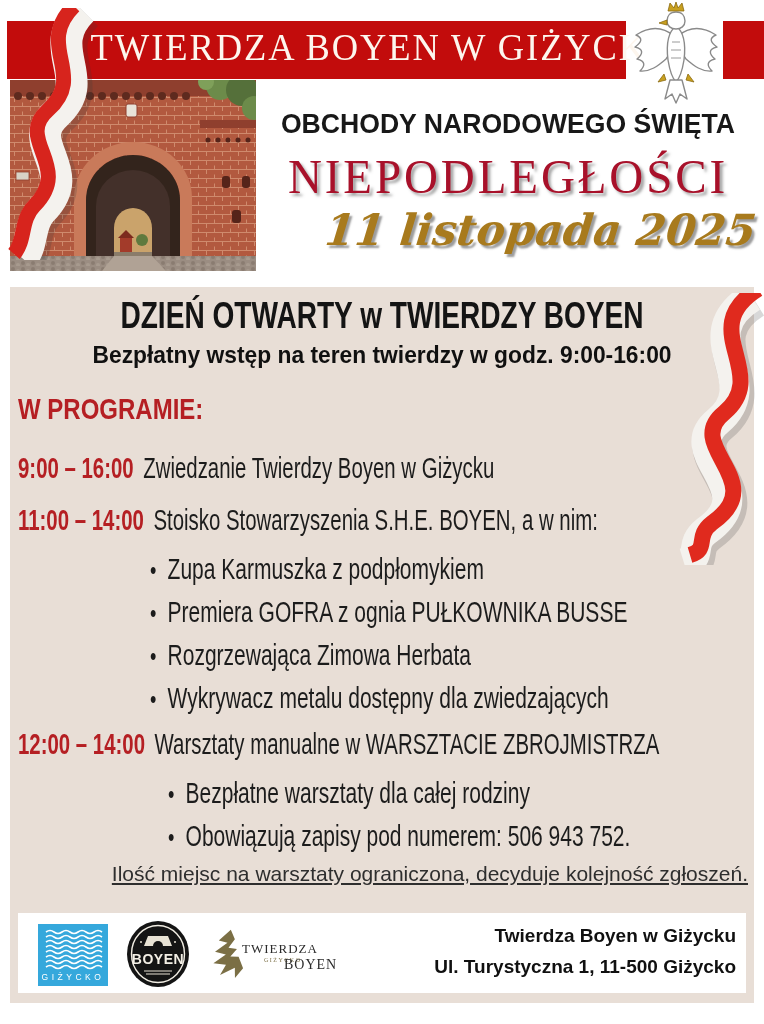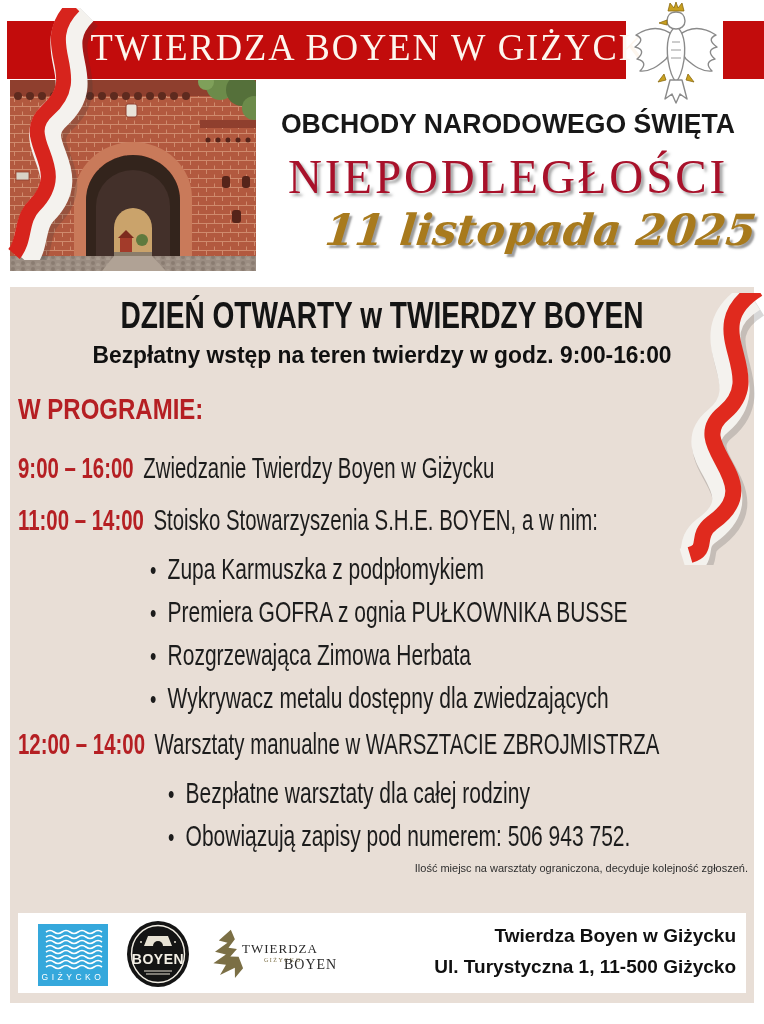--- a/index.html
+++ b/index.html
@@ -36,21 +36,21 @@
   .prog-label{position:absolute;left:18px;top:392px;font-size:30px;font-weight:700;color:#b51f23;
       white-space:nowrap;transform:scaleX(.80);transform-origin:left;}
   .sched-row{position:absolute;left:18px;font-size:30px;color:#1c1c1c;white-space:nowrap;
       transform:scaleX(.68);transform-origin:left;}
   .sched-row .time{font-weight:700;color:#b51f23;margin-right:14px;}
   .sched-row .desc{font-weight:400;}
   .blist{position:absolute;margin:0;padding:0;list-style:none;}
   .blist li{font-size:30px;color:#1c1c1c;white-space:nowrap;margin-bottom:9px;
       transform:scaleX(.70);transform-origin:left;}
   .blist li .dot{display:inline-block;margin-right:16px;font-size:26px;}
-  .note{position:absolute;right:16px;top:862px;font-size:11px;color:#2e2e2e;white-space:nowrap;}
+  .note{position:absolute;right:16px;top:862px;font-size:21px;color:#2e2e2e;white-space:nowrap;text-decoration:underline;}
   
   .footer{position:absolute;left:18px;top:913px;width:728px;height:80px;background:#ffffff;}
   .logo-gizycko{position:absolute;left:20px;top:11px;width:70px;height:62px;}
   .logo-boyen{position:absolute;left:108px;top:7px;width:64px;height:68px;}
   .logo-twierdza{position:absolute;left:188px;top:16px;width:130px;height:52px;}
   .addr{position:absolute;right:10px;top:12px;text-align:right;font-weight:700;color:#101010;}
   .addr .a1{font-size:19px;margin-bottom:9px;}
   .addr .a2{font-size:19px;margin-left:28px;}
 </style>
 </head>

